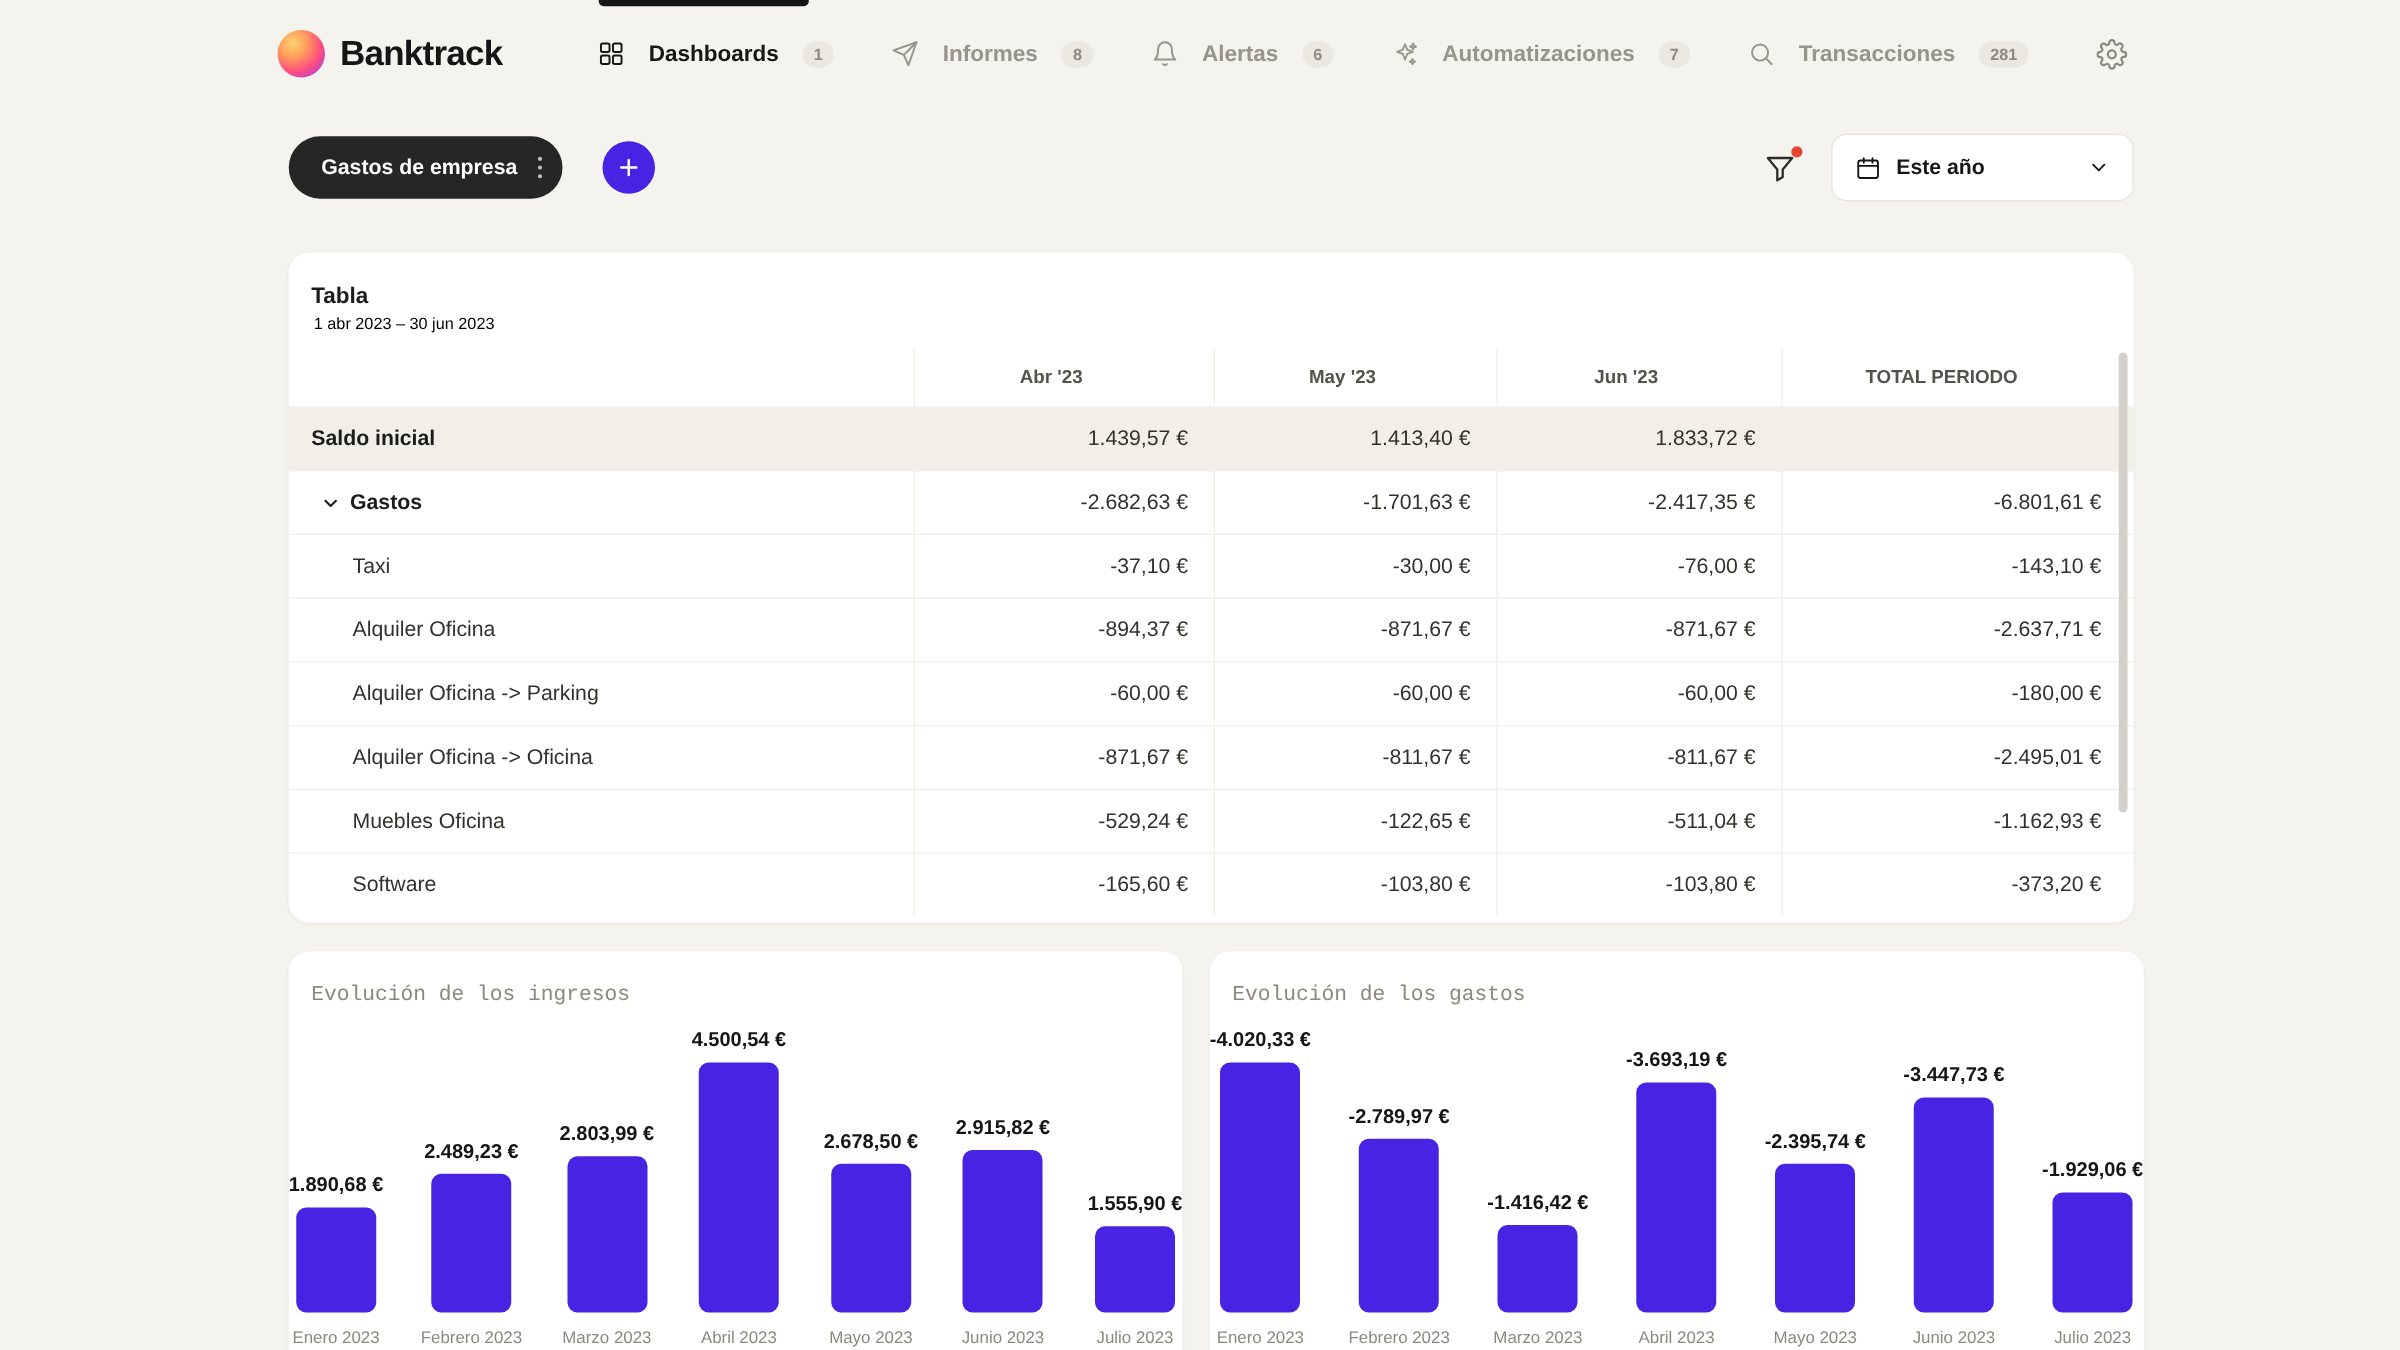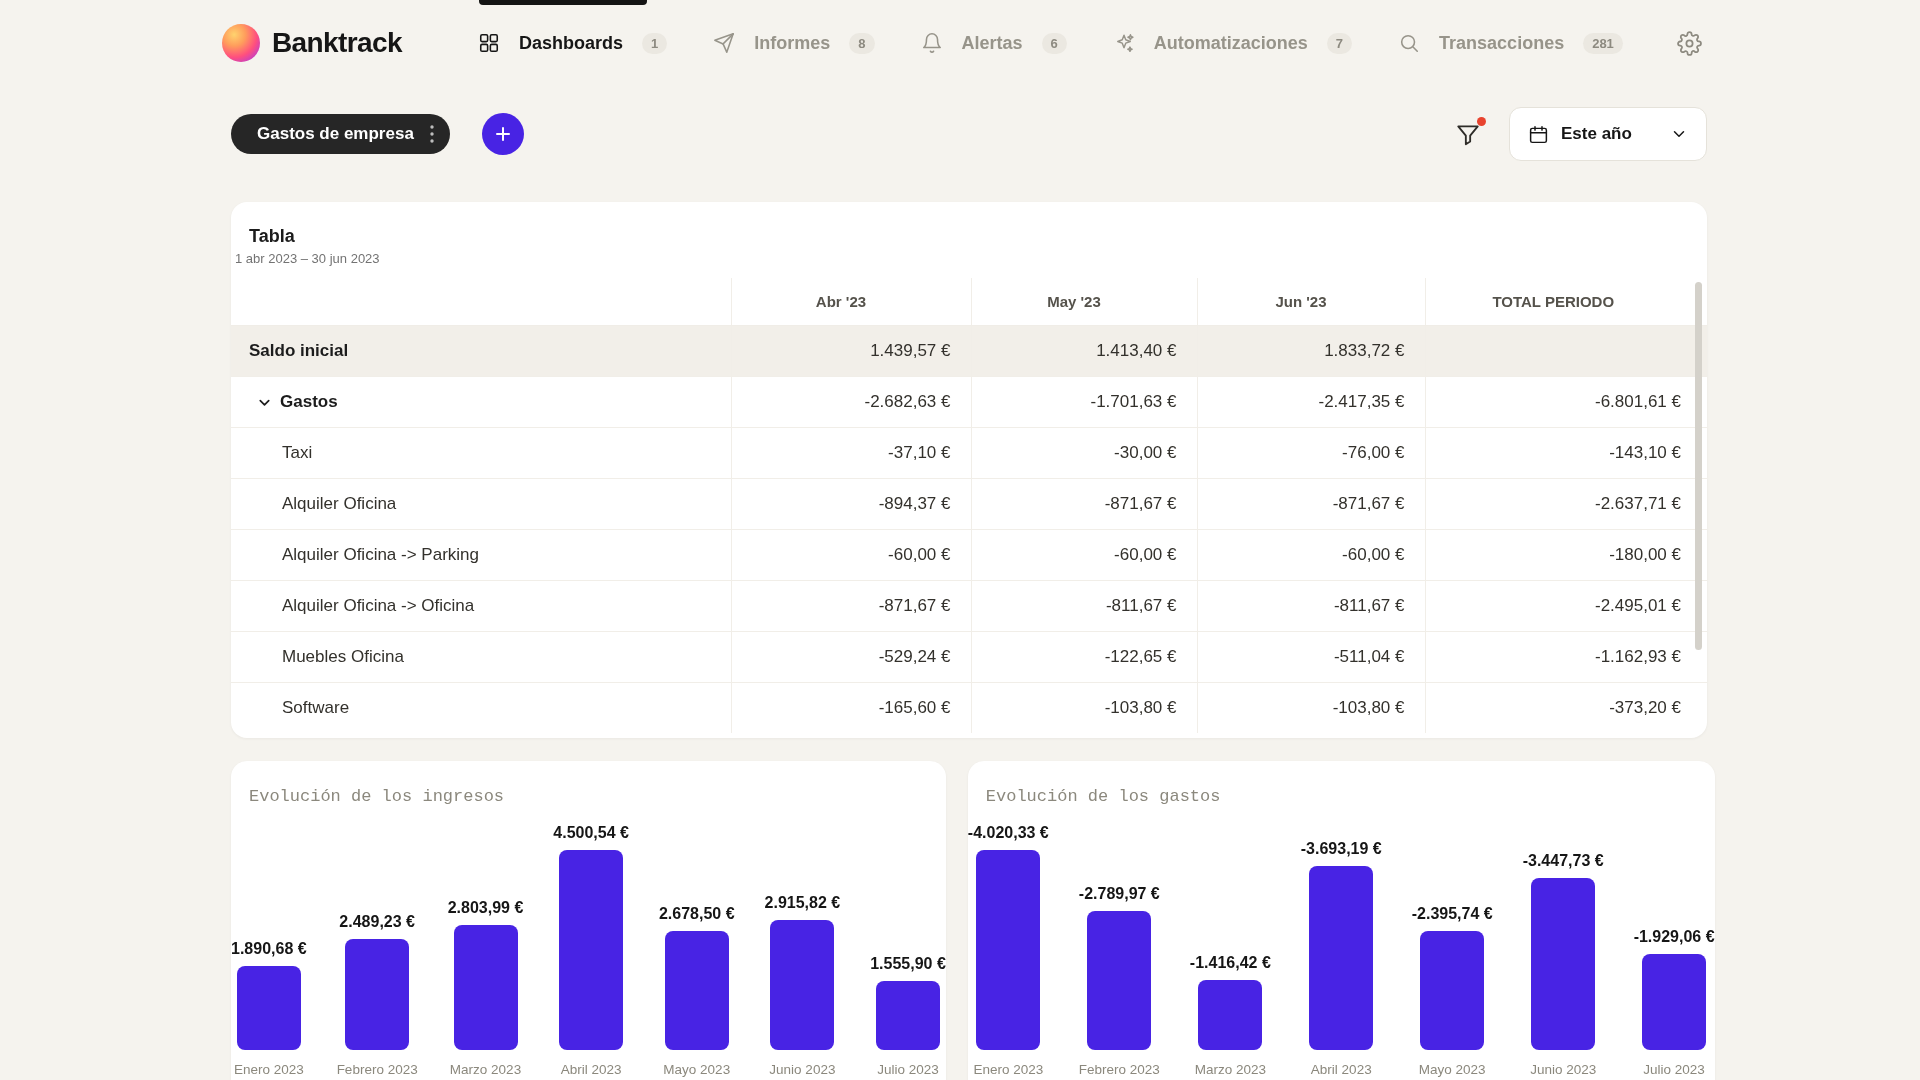--- a/index.html
+++ b/index.html
@@ -21,37 +21,37 @@
   .brand-name { font-size: 28px; font-weight: 700; color: #161616; letter-spacing: -0.6px; margin-left: 12px; }
   .nav { display: flex; align-items: center; gap: 46px; margin-left: 76px; }
   .nav-item { display: flex; align-items: center; gap: 19px; font-size: 18px; font-weight: 600; color: #97948a; cursor: pointer; }
   .nav-item.active { color: #161616; }
   .nav-badge { background: #ebe8e1; color: #8d8a80; font-size: 13px; font-weight: 600; padding: 4px 9px; border-radius: 999px; line-height: 1; }
   .gear-btn { margin-left: auto; background: none; border: none; color: #8d8a80; cursor: pointer; padding: 2px; }
 
   
   .toolbar { display: flex; align-items: center; margin: 20px 213px 0 231px; height: 56px; }
   .board-pill { display: flex; align-items: center; gap: 16px; background: #262626; border: none; color: #fff;
-    height: 40px; border-radius: 999px; padding: 0 16px 0 26px; font-size: 17px; font-weight: 700;
+    height: 50px; border-radius: 999px; padding: 0 16px 0 26px; font-size: 17px; font-weight: 700;
     font-family: "Liberation Sans", sans-serif; cursor: pointer; }
   .add-btn { width: 42px; height: 42px; border-radius: 50%; background: #4823e4; border: none; margin-left: 32px;
     display: flex; align-items: center; justify-content: center; cursor: pointer; }
   .toolbar-right { margin-left: auto; display: flex; align-items: center; gap: 24px; }
   .filter-btn { position: relative; background: none; border: none; cursor: pointer; color: #2e2c28; padding: 4px; }
   .filter-dot { position: absolute; top: 0; right: -1px; width: 9px; height: 9px; border-radius: 50%; background: #e8432e; }
   .period-select { display: flex; align-items: center; gap: 12px; background: #fff; border: 1px solid #e5e2da;
-    border-radius: 12px; height: 54px; padding: 0 18px; width: 198px; font-size: 17px; font-weight: 600;
+    border-radius: 12px; height: 54px; padding: 0 18px; width: 242px; font-size: 17px; font-weight: 600;
     color: #161616; font-family: "Liberation Sans", sans-serif; cursor: pointer; }
   .period-label { flex: 1; text-align: left; }
 
   
   .table-card { position: relative; margin: 40px 213px 0 231px; background: #fff; border-radius: 16px;
     padding: 24px 0 14px; box-shadow: 0 1px 3px rgba(30,30,30,0.05); height: 536px; overflow: hidden; }
   .table-title { font-size: 18px; font-weight: 700; color: #1c1c1c; padding-left: 18px; }
-  .table-sub { font-size: 13px; color: #737373; padding-left: 4px; margin-top: 4px; }
+  .table-sub { font-size: 13px; color: #000000; padding-left: 20px; margin-top: 4px; }
   table.data { width: 100%; border-collapse: collapse; margin-top: 12px; font-size: 17px; }
   table.data th { font-size: 15px; font-weight: 600; color: #55524b; 
     padding: 15px 20px 15px 0; border-bottom: 1px solid #f0ede7; }
   table.data th.col-value, table.data td.cell-value { border-left: 1px solid #f1eee8; }
   table.data th:last-child, table.data td:last-child { padding-right: 26px; }
   table.data tbody tr { border-top: 1px solid #f1eee8; }
   table.data tbody tr:first-child { border-top: none; }
   td.cell-value { text-align: right; padding: 15px 20px 15px 0; color: #33312c; white-space: nowrap; }
   td.cell-label { padding: 15px 0; color: #33312c; white-space: nowrap; }
   tr.row-summary td { background: #f2efe9; }

